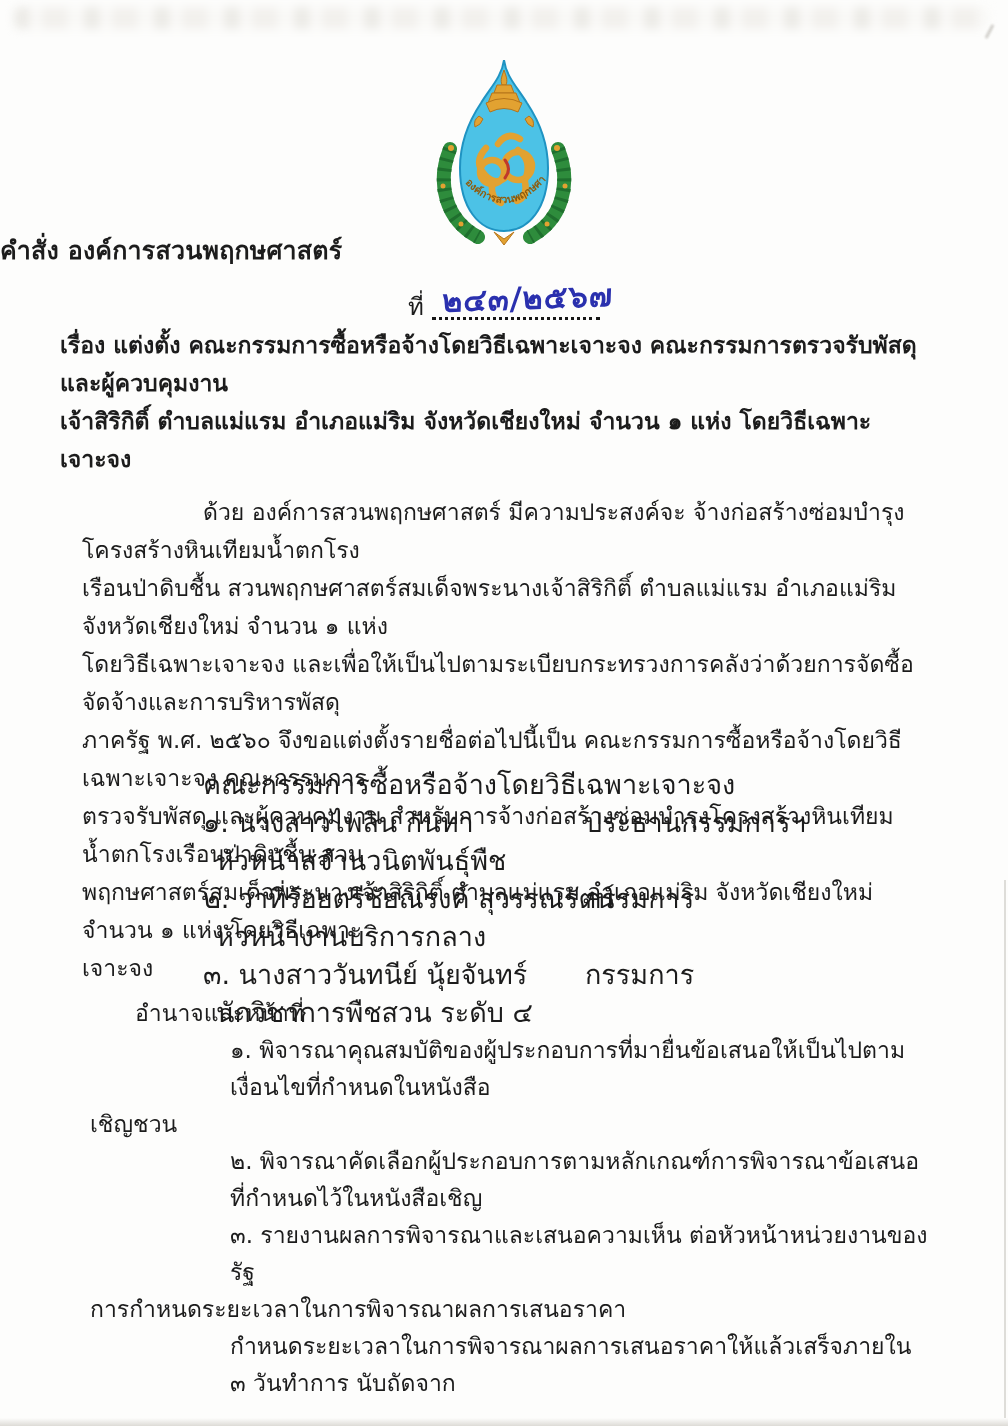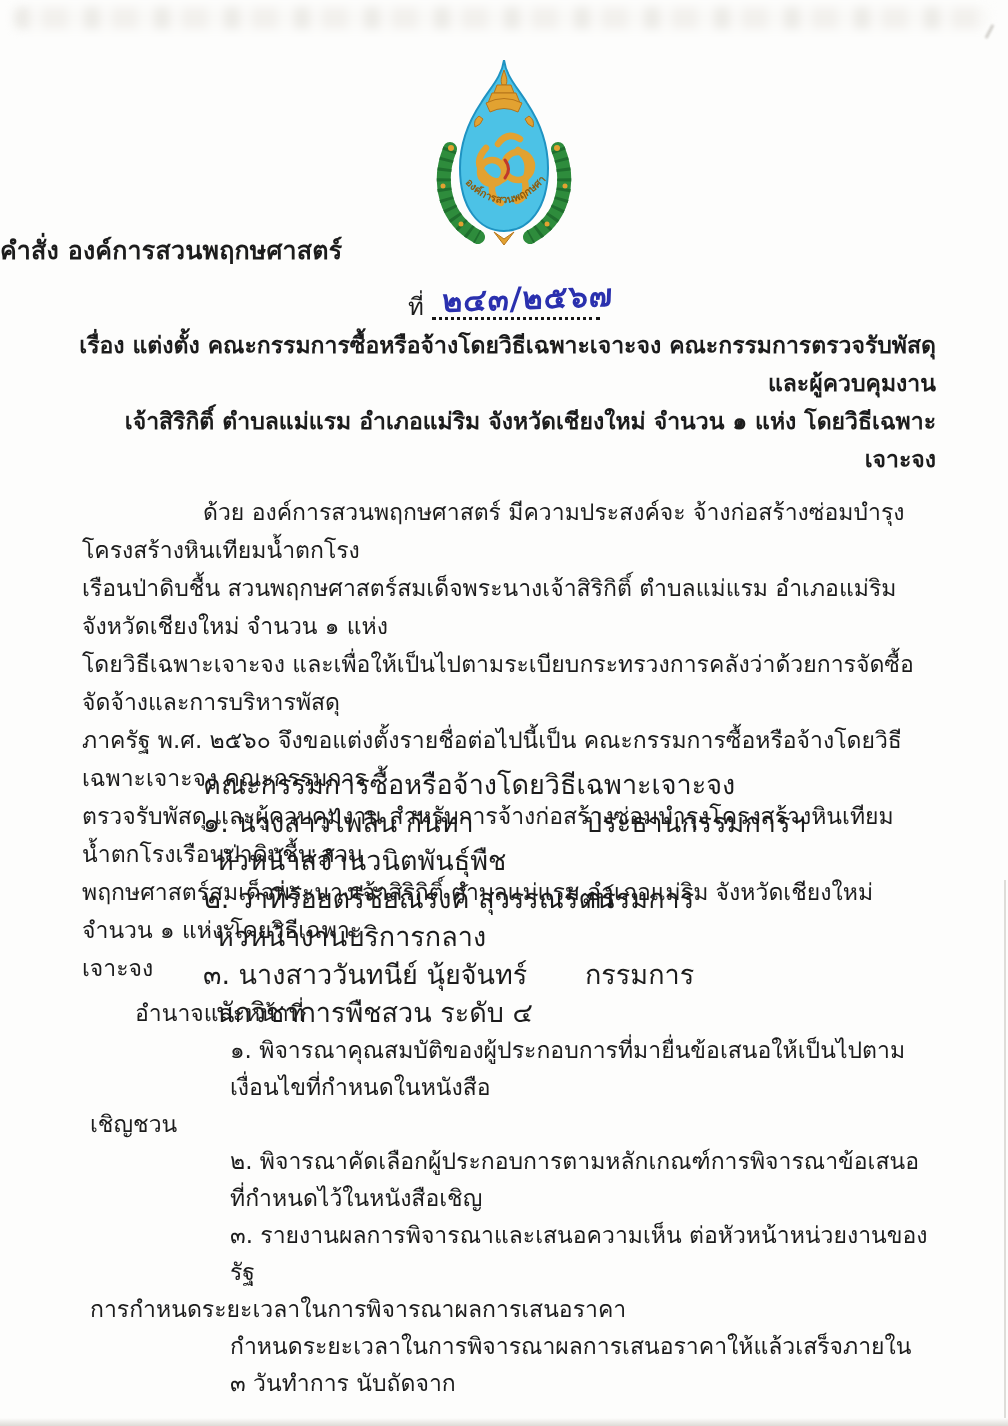--- a/index.html
+++ b/index.html
@@ -44,21 +44,21 @@
     display:inline-block;width:168px;height:26px;margin-left:8px;
     border-bottom:3px dotted #171717;
   }
   .handwrite{
     position:absolute;left:34px;top:-14px;width:170px;text-align:center;
     color:#2a30ae;font-size:31px;font-weight:bold;
     transform:rotate(-2deg) skewX(-4deg);letter-spacing:1px;white-space:nowrap;
   }
   .subject{
     position:absolute;top:326px;left:60px;right:72px;
-    text-align:right;font-size:23px;font-weight:bold;line-height:38px;
+    text-align:left;font-size:23px;font-weight:bold;line-height:38px;
   }
   .body-block{
     position:absolute;top:477px;left:82px;width:852px;
     font-size:23px;line-height:38px;margin-top:16px;
   }
   .body-block .indent{text-indent:121px;}
   .committee{
     position:absolute;top:766px;left:82px;width:852px;
     font-size:27px;line-height:38px;
   }

